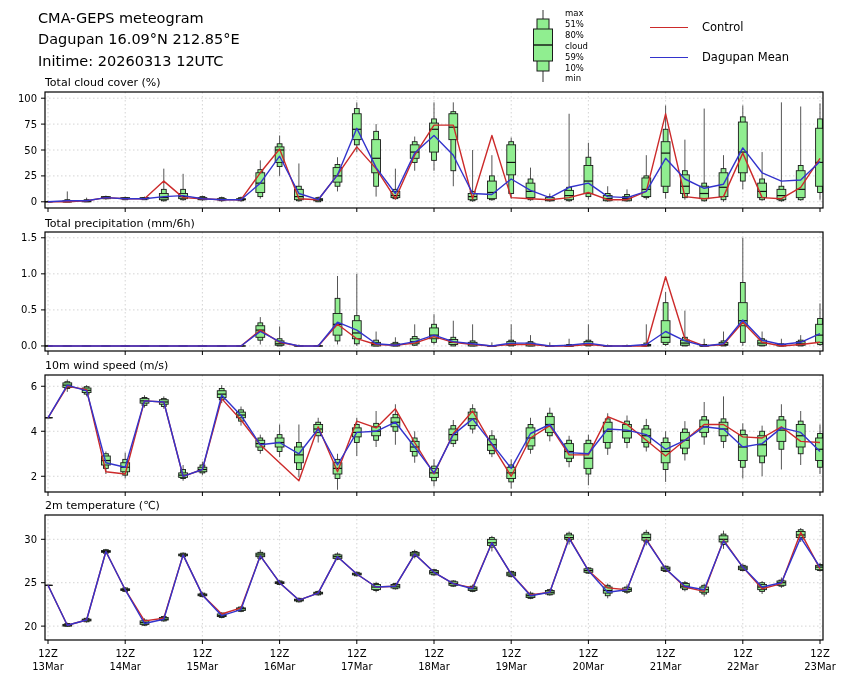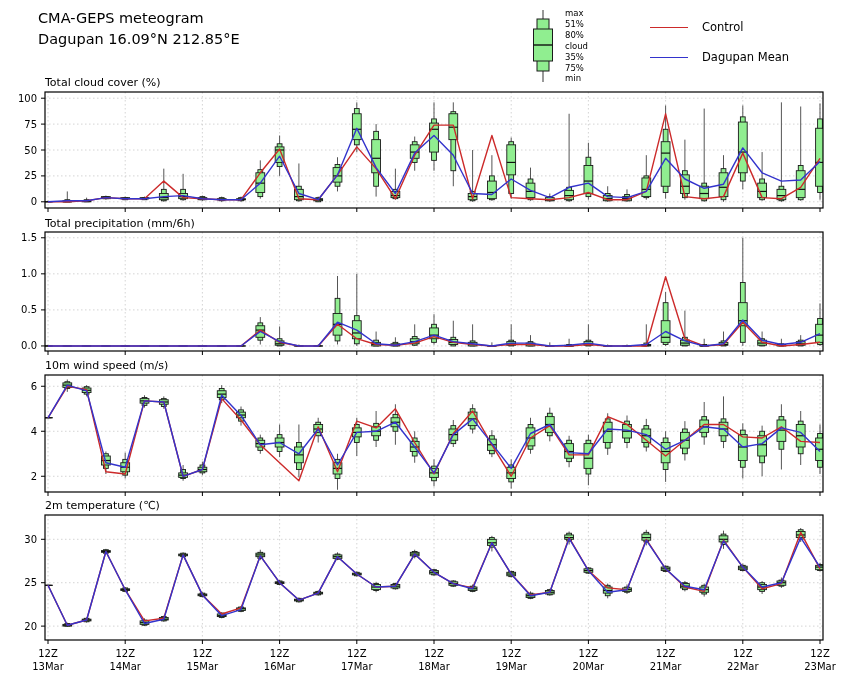--- a/index.html
+++ b/index.html
@@ -13,36 +13,37 @@
   .linelegend .seg{display:inline-block;width:38px;height:0;border-top:1.6px solid;margin-right:14px;}
   .panel{position:absolute;left:0;}
   svg text{font-family:"DejaVu Sans","Liberation Sans",sans-serif;}
 </style>
 </head>
 <body>
 
 <div class="hdr">
   <div>CMA-GEPS meteogram</div>
   <div>Dagupan 16.09°N 212.85°E</div>
+  <div>Initime: 20260313 12UTC</div>
 </div>
 
 <div class="boxlegend">
   <svg width="32" height="80">
     <line x1="16" y1="4" x2="16" y2="76" stroke="#555" stroke-width="1.2"></line>
     <rect x="10" y="13" width="12" height="52" fill="#90ee90" stroke="#1a1a1a" stroke-width="1"></rect>
     <rect x="6.5" y="23" width="19" height="32" fill="#90ee90" stroke="#1a1a1a" stroke-width="1"></rect>
     <line x1="6.5" y1="39" x2="25.5" y2="39" stroke="#111" stroke-width="1.4"></line>
   </svg>
   <div class="labels">
     <div>max</div>
     <div>51%</div>
     <div>80%</div>
     <div>cloud</div>
-    <div>35%</div>
-    <div>75%</div>
+    <div>59%</div>
+    <div>10%</div>
     <div>min</div>
   </div>
 </div>
 
 <div class="linelegend">
   <div class="row">
     <span class="seg" id="seg-control" style="border-top-color: rgb(204, 42, 42);"></span>
     <span>Control</span>
   </div>
   <div class="row">

